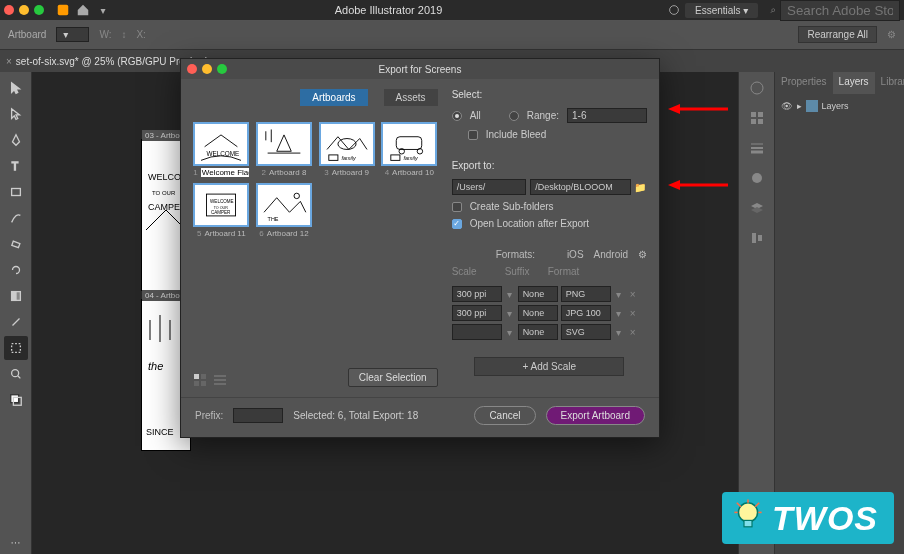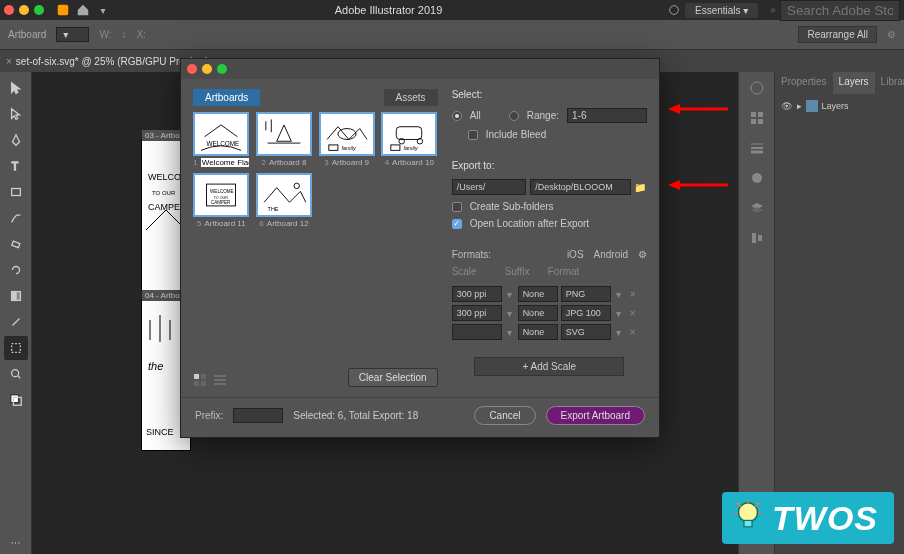--- a/index.html
+++ b/index.html
@@ -44,21 +44,21 @@
 .panel-tab.active { color: #ddd; background: #535353; }
 .layers-body { padding: 4px; }
 .layer-row { display: flex; align-items: center; gap: 4px; padding: 2px; font-size: 9px; color: #ccc; }
 .layer-eye { width: 12px; }
 .dialog { position: absolute; left: 180px; top: 58px; width: 480px; height: 380px; background: #535353; border: 1px solid #222; box-shadow: 0 8px 30px rgba(0,0,0,.5); z-index: 101; display: flex; flex-direction: column; }
 .dialog-titlebar { height: 20px; background: #4a4a4a; display: flex; align-items: center; position: relative; }
 .dialog-title { flex: 1; text-align: center; font-size: 10px; color: #ddd; }
 .dialog-tl { display: flex; gap: 5px; position: absolute; left: 6px; }
 .dialog-body { flex: 1; display: flex; padding: 10px 12px; gap: 14px; overflow: hidden; }
 .dlg-left { width: 260px; display: flex; flex-direction: column; }
-.dlg-tabs { display: flex; gap: 16px; margin-bottom: 6px; justify-content: space-between; }
+.dlg-tabs { display: flex; gap: 16px; margin-bottom: 16px; justify-content: flex-end; }
 .dlg-tab { padding: 3px 12px; font-size: 10px; cursor: pointer; background: #434343; color: #ccc; }
 .dlg-tab.active { background: #2d6da3; color: #fff; }
 .thumb-grid { display: grid; grid-template-columns: repeat(4, 1fr); gap: 6px; }
 .thumb { display: flex; flex-direction: column; align-items: center; gap: 2px; }
 .thumb-img { width: 56px; height: 44px; background: #fff; border: 2px solid #6aa7e0; display: flex; align-items: center; justify-content: center; overflow: hidden; }
 .thumb-img svg { width: 100%; height: 100%; }
 .thumb-label { font-size: 8px; color: #bbb; white-space: nowrap; max-width: 56px; overflow: hidden; text-overflow: ellipsis; display:flex; gap:3px;}
 .thumb-label .num { color:#999; }
 .view-icons { display: flex; gap: 6px; margin-top: auto; }
 .view-icon { width: 14px; height: 14px; color: #aaa; cursor: pointer; }
@@ -68,21 +68,21 @@
 .dlg-right { flex: 1; display: flex; flex-direction: column; gap: 6px; font-size: 10px; }
 .sect-label { color: #ddd; font-size: 10px; margin-bottom: 2px; }
 .radio-row { display: flex; align-items: center; gap: 8px; }
 .radio, .chk { width: 10px; height: 10px; border: 1px solid #888; border-radius: 50%; display: inline-flex; align-items: center; justify-content: center; background:#434343;}
 .radio.checked::after { content:''; width:4px; height:4px; background:#ddd; border-radius:50%;}
 .chk { border-radius: 2px; }
 .chk.checked { background:#6aa7e0; border-color:#6aa7e0; }
 .chk.checked::after { content:'✓'; color:#fff; font-size:8px; line-height:1;}
 .txt-input { background: #3a3a3a; border: 1px solid #222; color: #ccc; padding: 1px 4px; font-size: 10px; }
 .path-row { display:flex; gap:4px; align-items:center; }
-.fmt-header { display:flex; justify-content:space-between; align-items:center; color:#bbb; }
+.fmt-header { display:flex; justify-content:space-between; align-items:center; color:#bbb;margin-left:44px; }
 .fmt-table { display:flex; flex-direction:column; gap:3px; margin-top:3px; }
 .fmt-row { display:flex; gap:3px; align-items:center; }
 .fmt-cell { background:#3a3a3a; border:1px solid #222; padding:1px 4px; font-size:9px; height:16px; display:flex; align-items:center;}
 .fmt-scale { width:50px;} .fmt-suffix{width:40px;} .fmt-format{width:50px;}
 .fmt-dd { width:10px; text-align:center; color:#888; cursor:pointer;}
 .fmt-x { width:12px; text-align:center; color:#888; cursor:pointer;}
 .add-scale-btn { background:#434343; border:1px solid #333; color:#ccc; padding:3px; font-size:10px; text-align:center; cursor:pointer; width:150px; margin:11px auto;}
 .hr { height:1px; background:#444; margin:4px 0;}
 .dialog-footer { display:flex; align-items:center; gap:10px; padding: 8px 14px 12px; border-top:1px solid #444;}
 .footer-status { font-size:10px; color:#ccc; flex:1; }
@@ -306,20 +306,21 @@
   </div>
 </div>
 
 <div class="dialog">
   <div class="dialog-titlebar">
     <div class="dialog-tl">
       <div class="tl tl-red"></div>
       <div class="tl tl-yellow"></div>
       <div class="tl tl-green"></div>
     </div>
+    <div class="dialog-title">Export for Screens</div>
   </div>
   <div class="dialog-body">
     <div class="dlg-left">
       <div class="dlg-tabs">
         <div class="dlg-tab active">Artboards</div>
         <div class="dlg-tab">Assets</div>
       </div>
       <div class="thumb-grid">
 
         <div class="thumb">

